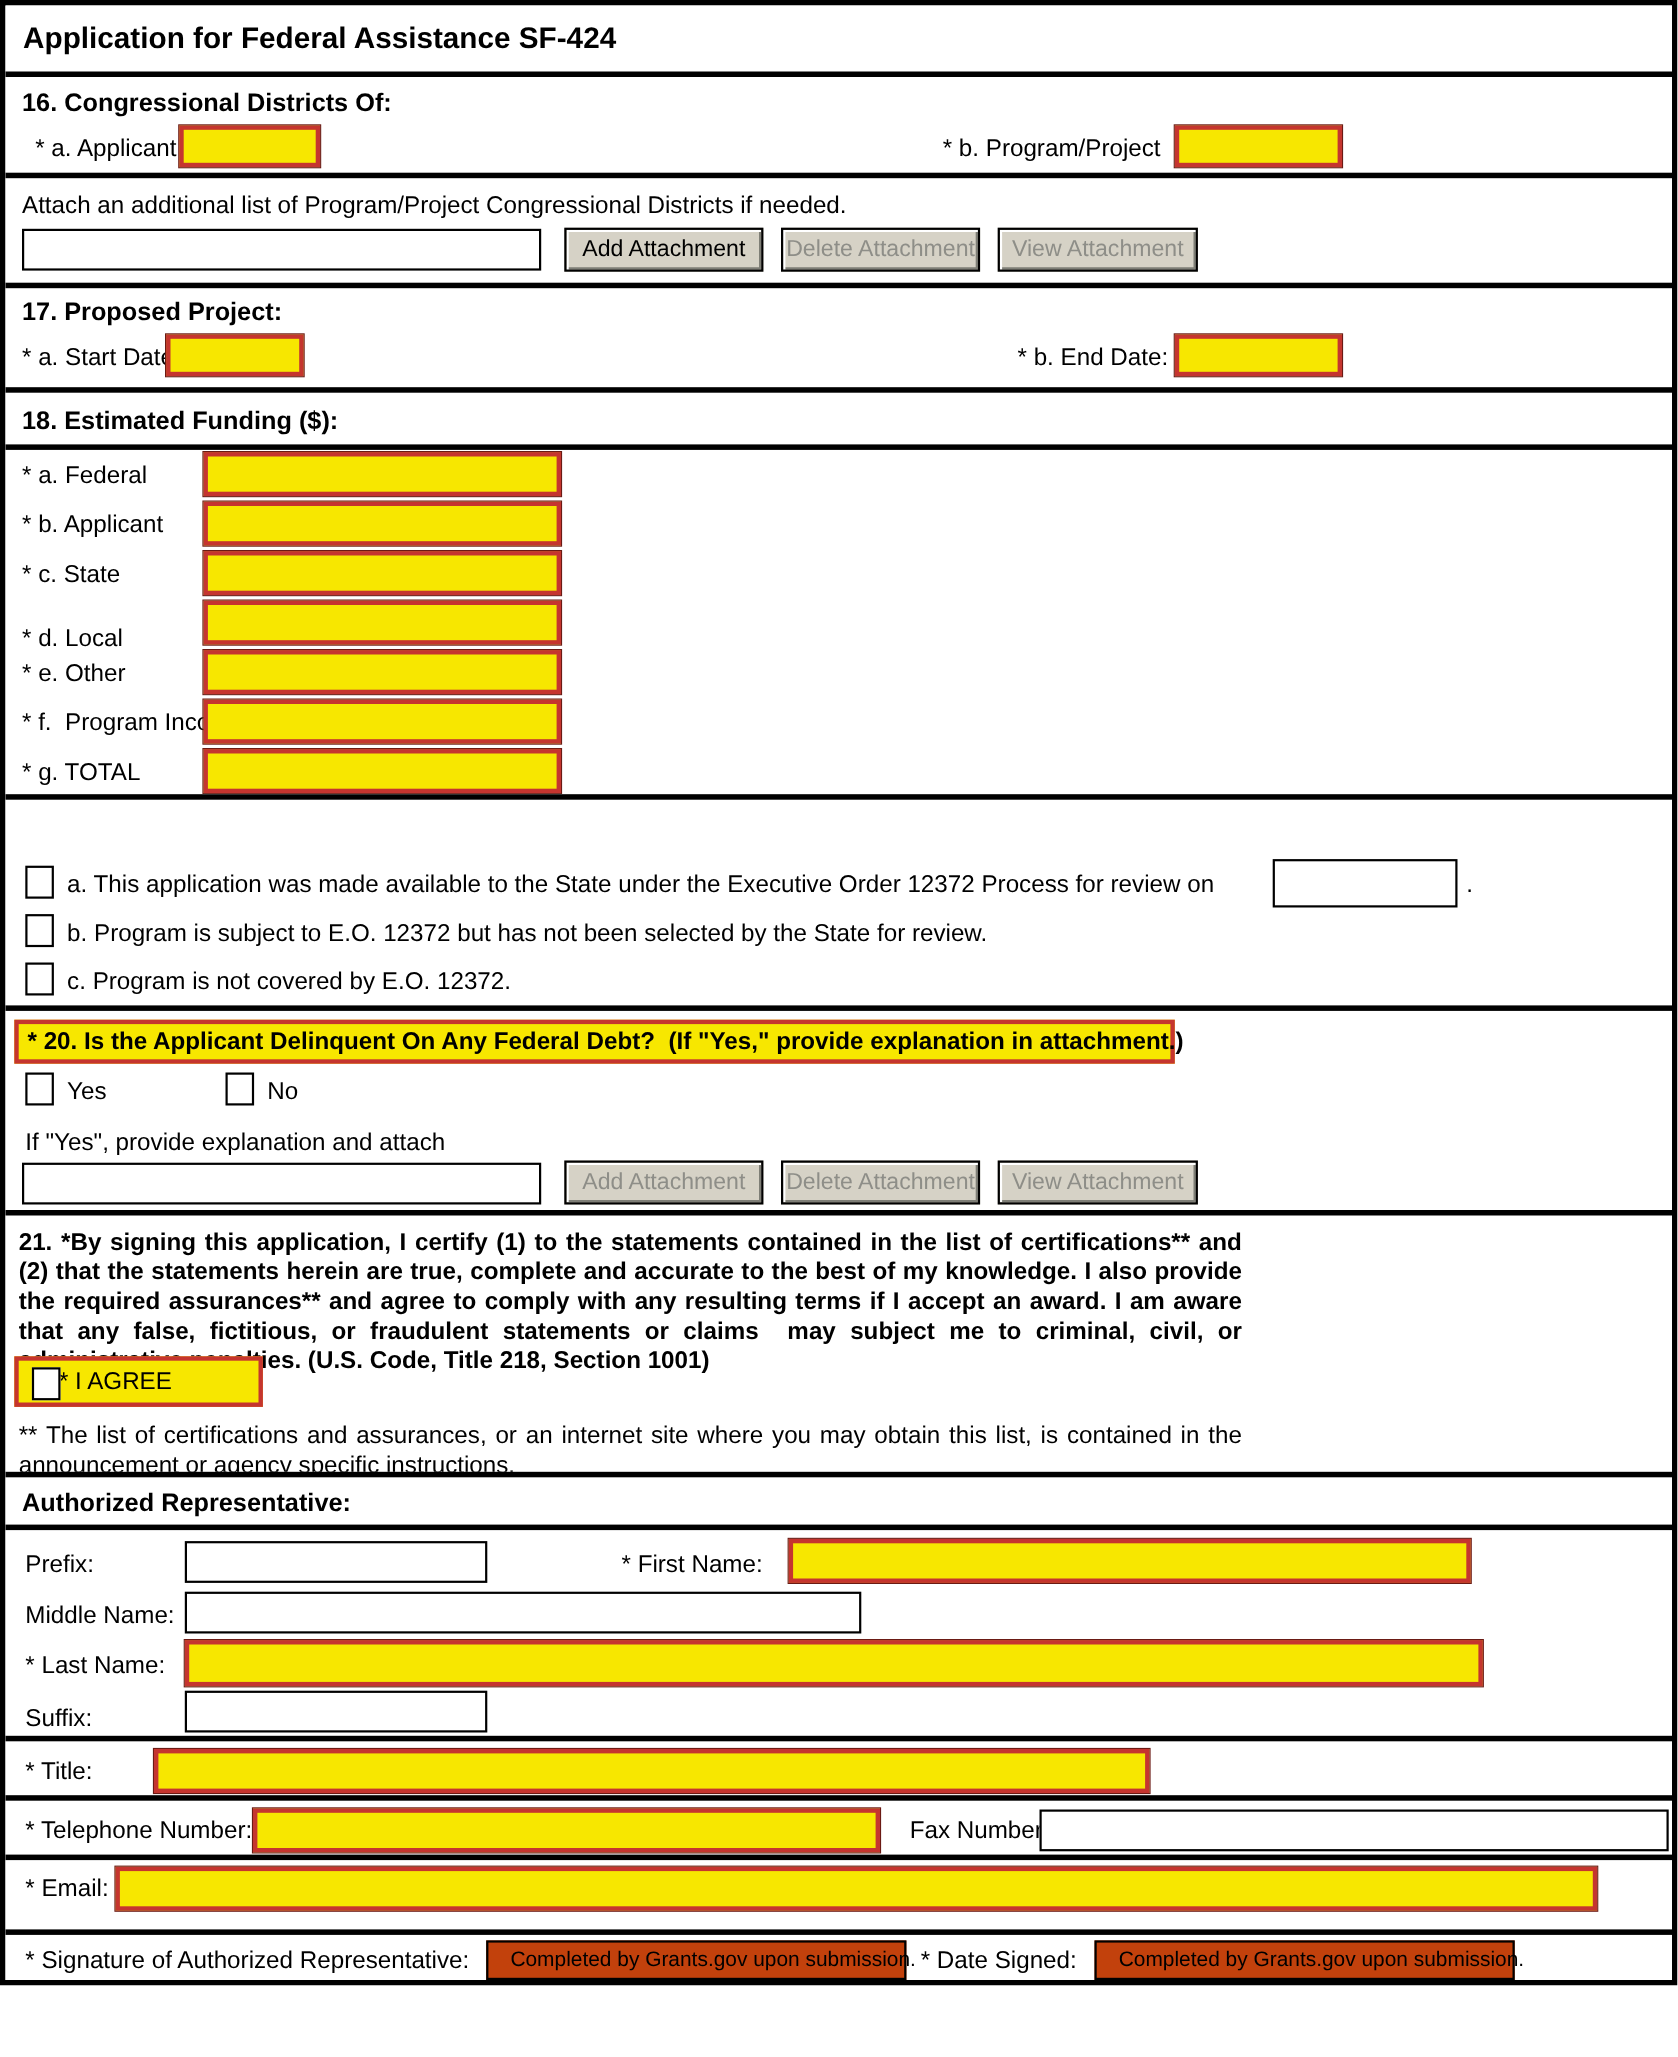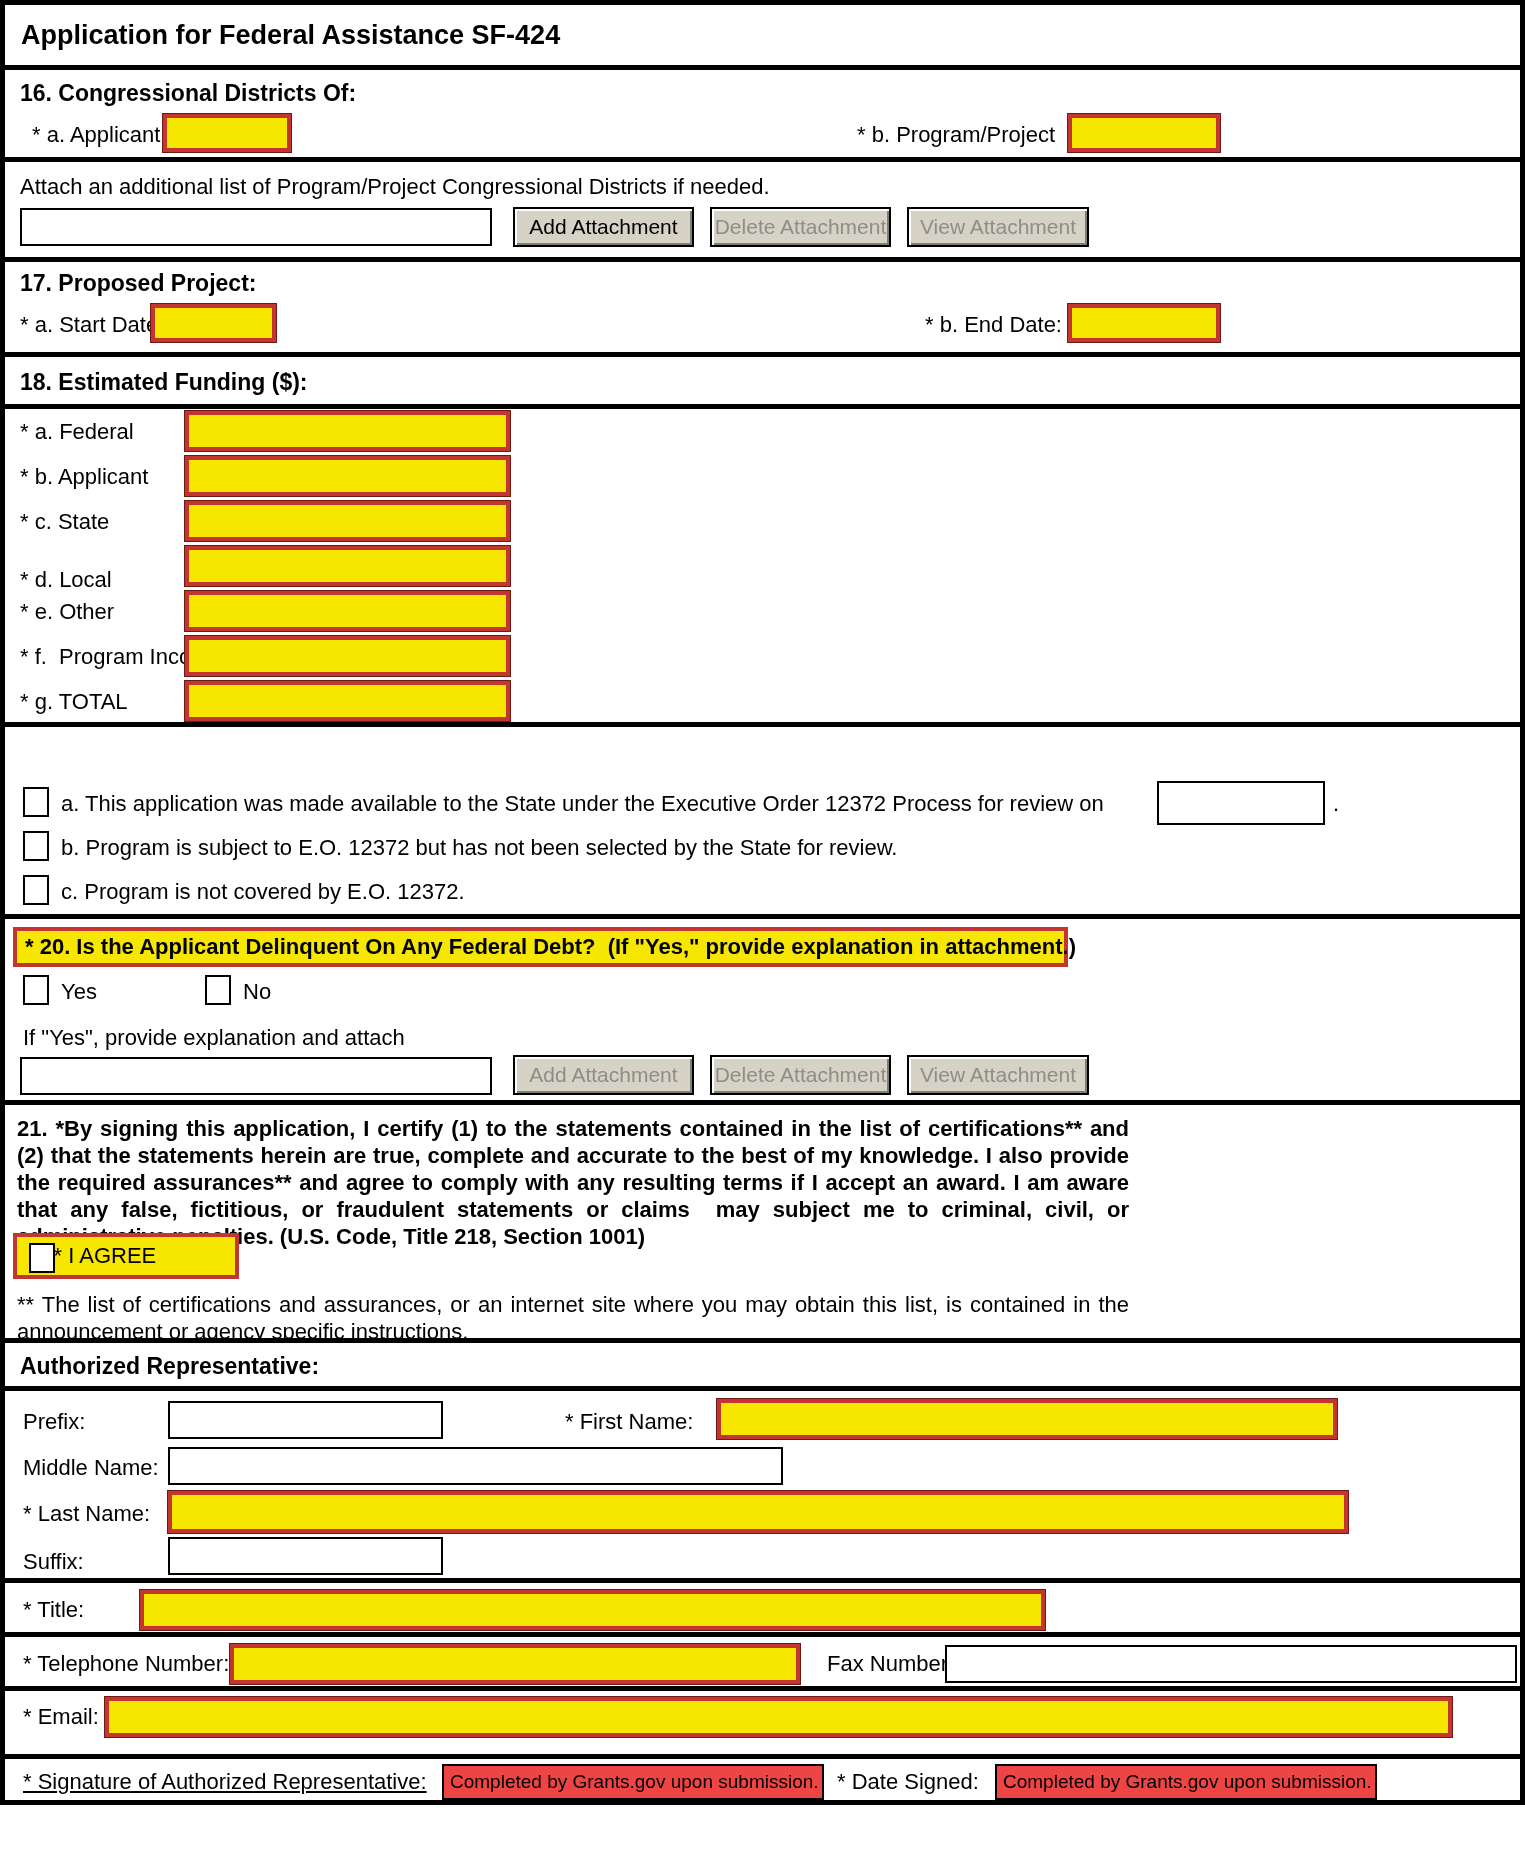--- a/index.html
+++ b/index.html
@@ -37,22 +37,22 @@
     position: absolute;
     background: var(--required-bg, #F7E700);
     border: 4px solid var(--required-border, #C5352F);
     display: flex; align-items: center;
     padding: 0 8px;
     font-weight: bold; font-size: 22px; white-space: pre;
   }
   .para { font-size: 22px; line-height: 27px; text-align: justify; white-space: pre-wrap; }
   .para.b { font-weight: bold; }
   .robox {
-    position: absolute; background: #ef4444; border: 2px solid #000;
-    font-size: 19px; display: flex; align-items: center; padding: 0 6px; white-space: pre;
+    position: absolute; background: #c2410c; border: 2px solid #000;
+    font-size: 19px; display: flex; align-items: center; padding: 0 20px; white-space: pre;
   }
 </style>
 </head>
 <body>
 
 <div class="page">
 
   <div class="sec first" style="height:60px;">
     <div class="abs ttl" style="left:16px; top:15px;">Application for Federal Assistance SF-424</div>
   </div>
@@ -165,19 +165,19 @@
     <div class="abs lbl" style="left:822px; top:14px;">Fax Number:</div>
     <input class="abs winput" style="left: 940px; top: 8px; width: 572px; height: 38px;" value="">
   </div>
 
   <div class="sec" style="height:68px;">
     <div class="abs lbl" style="left:18px; top:13px;">* Email:</div>
     <input class="abs req" style="left: 100px; top: 6px; width: 1347px; height: 40px;" value="">
   </div>
 
   <div class="sec" style="height:46px;">
-    <div class="abs lbl" style="left:18px; top:10px;text-decoration:underline;">* Signature of Authorized Representative:</div>
+    <div class="abs lbl" style="left:18px; top:10px;">* Signature of Authorized Representative:</div>
     <div class="robox" style="left:437px; top:5px; width:382px; height:36px;">Completed by Grants.gov upon submission.</div>
     <div class="abs lbl" style="left:832px; top:10px;">* Date Signed:</div>
     <div class="robox" style="left:990px; top:5px; width:382px; height:36px;">Completed by Grants.gov upon submission.</div>
   </div>
 
 </div>
 
 </body></html>

